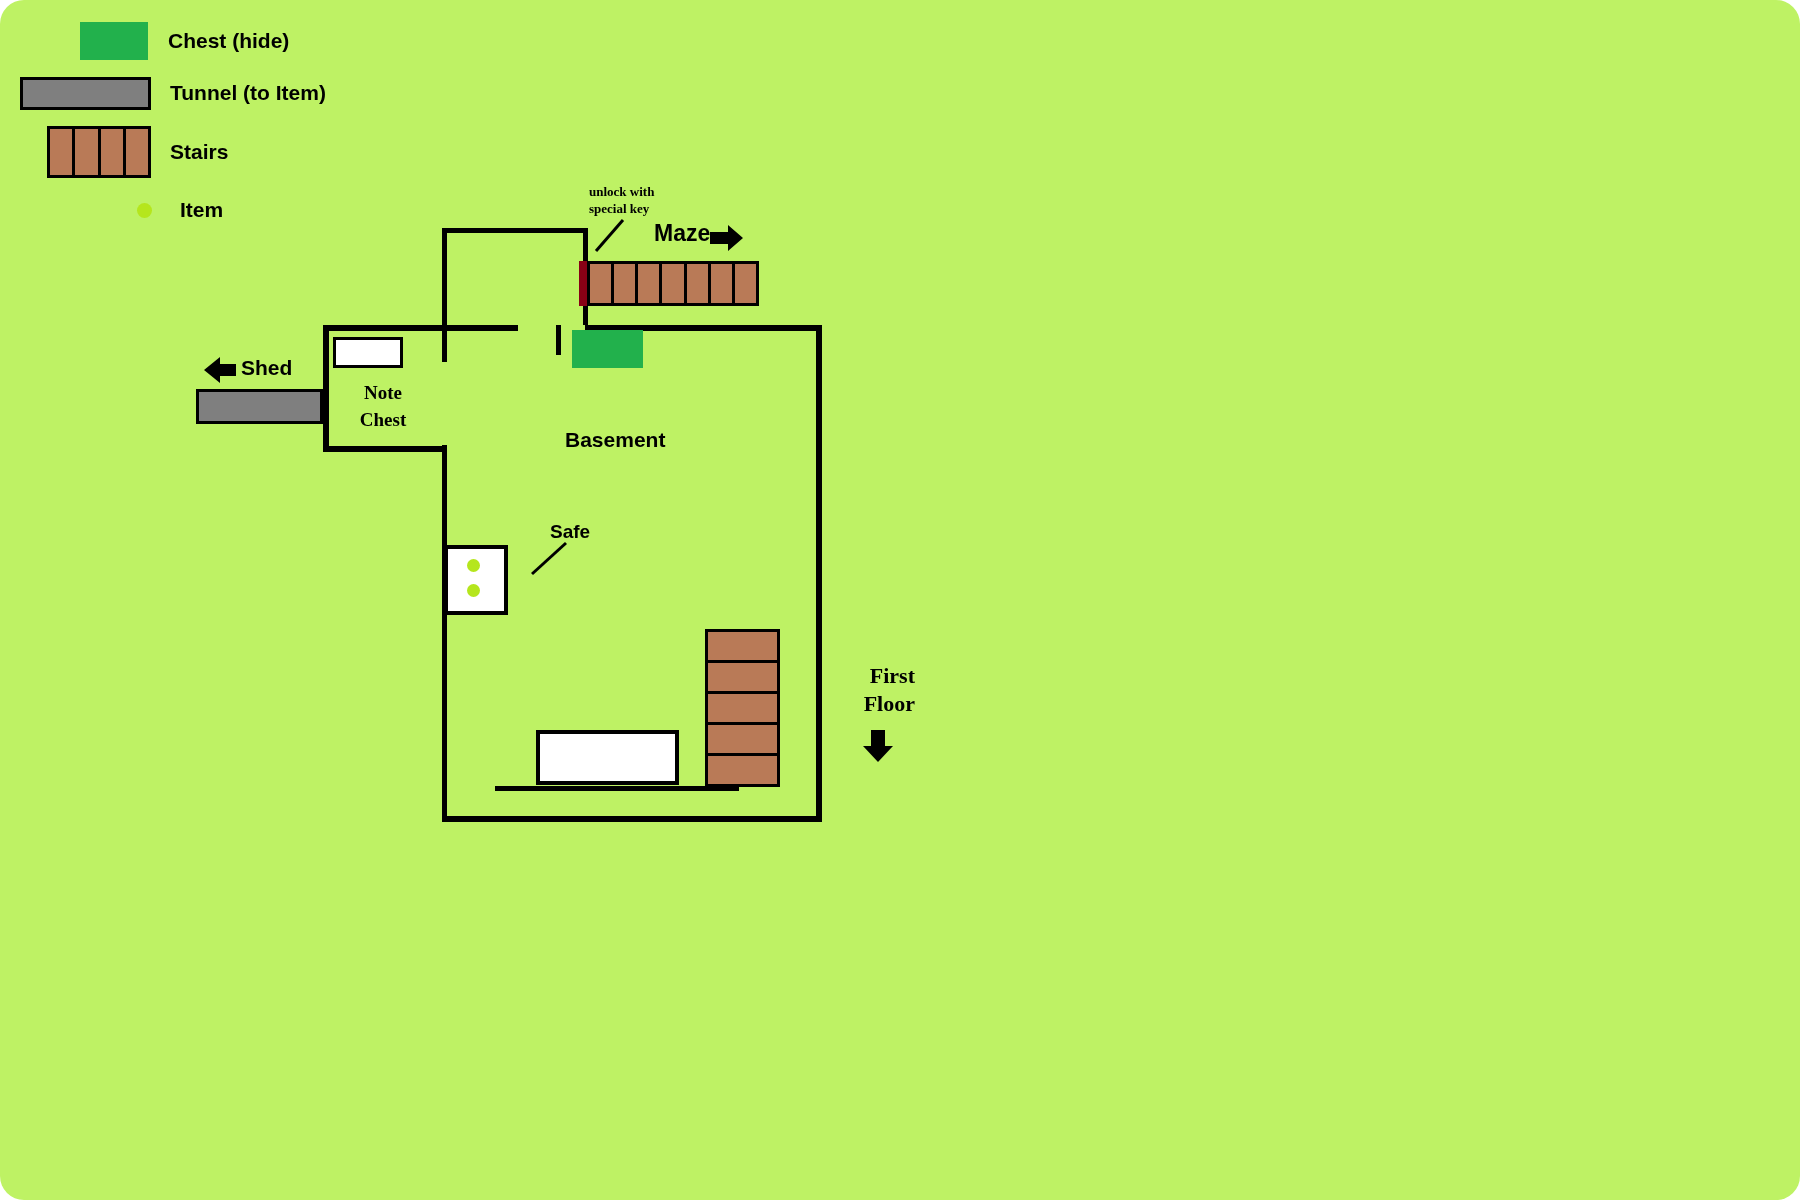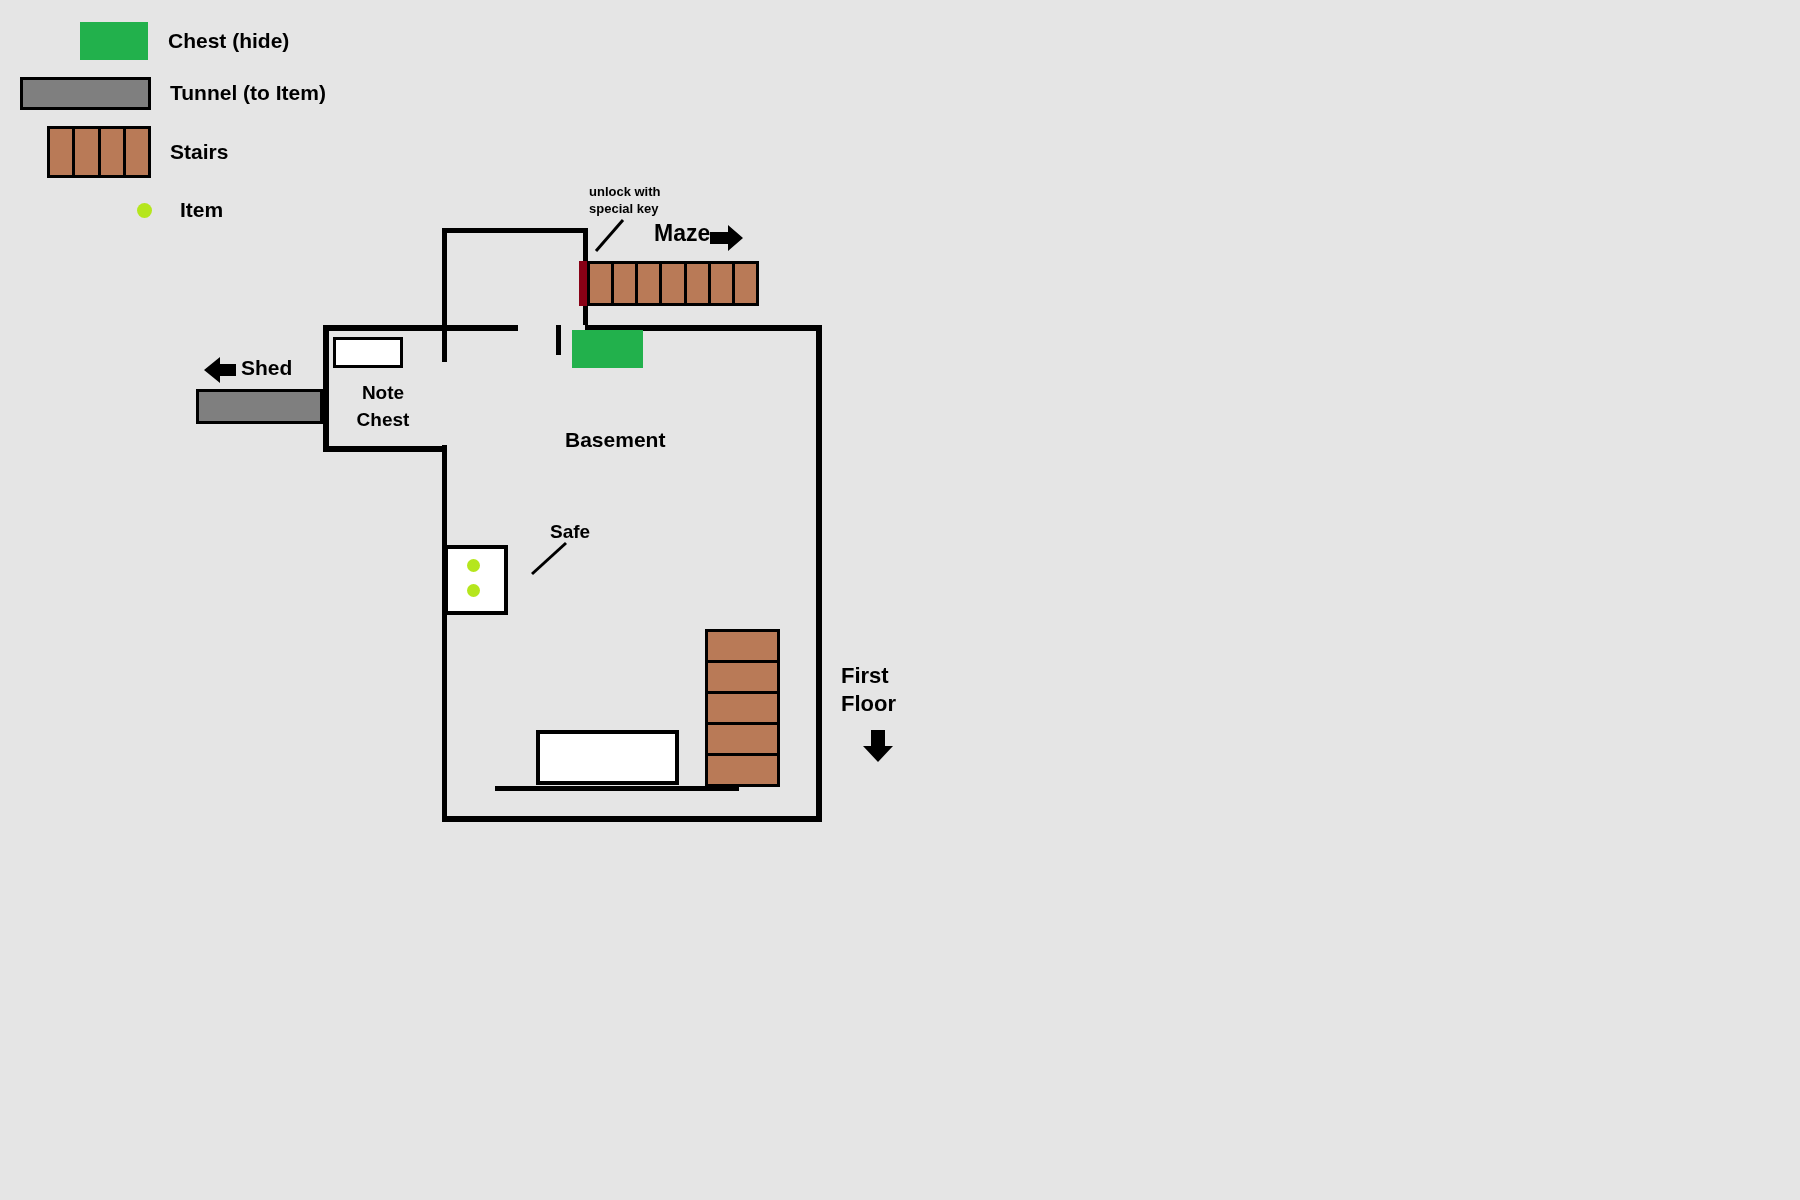--- a/index.html
+++ b/index.html
@@ -1,29 +1,30 @@
 <!DOCTYPE html>
 <html><head>
 <meta charset="utf-8">
 <style>
   * { box-sizing: border-box; margin: 0; padding: 0; }
   html, body { background: #ffffff; }
   .canvas {
     position: relative;
     width: 1800px;
     height: 1200px;
-    background: #e5e5e5;
+    background: #bef264;
     font-family: "Liberation Sans", sans-serif;
     font-weight: 700;
     color: #000000;
     overflow: hidden;
+    border-radius: 24px;
   }
   .wall { position: absolute; background: #000000; }
   .label { position: absolute; white-space: nowrap; }
-  .label .line { display: block; }
+  .label .line { display: block; font-family: Liberation Serif, serif; }
   .swatch { position: absolute; }
   .dot { position: absolute; border-radius: 50%; background: #b5e61d; }
   .stairs-h { position: absolute; display: flex; flex-direction: row; background: #b97a57; border: 3px solid #000; }
   .stairs-h .tread { flex: 1; border-left: 3px solid #000; }
   .stairs-h .tread:first-child { border-left: none; }
   .stairs-v { position: absolute; display: flex; flex-direction: column; background: #b97a57; border: 3px solid #000; }
   .stairs-v .tread { flex: 1; border-top: 3px solid #000; }
   .stairs-v .tread:first-child { border-top: none; }
   .box-white { position: absolute; background: #ffffff; border: 3px solid #000; }
   .overlay { position: absolute; left: 0; top: 0; pointer-events: none; }
@@ -108,21 +109,21 @@
     <div class="tread"></div>
     <div class="tread"></div>
     <div class="tread"></div>
     <div class="tread"></div>
   </div>
 
   <div class="box-white" style="left:536px; top:730px; width:143px; height:55px; border-width:4px;"></div>
 
   <div class="wall" style="left:495px; top:786px; width:244px; height:5px;"></div>
 
-  <div class="label" style="left:841px; top:662px; width:74px; text-align:left; font-size:22px; line-height:28px;">
+  <div class="label" style="left:841px; top:662px; width:74px; text-align:right; font-size:22px; line-height:28px;">
     <span class="line">First</span>
     <span class="line">Floor</span>
   </div>
 
   <svg class="overlay" width="1800" height="1200" viewBox="0 0 1800 1200">
 
     <line x1="596" y1="251" x2="623" y2="220" stroke="#000" stroke-width="3"></line>
 
     <line x1="532" y1="574" x2="566" y2="543" stroke="#000" stroke-width="3"></line>
 

